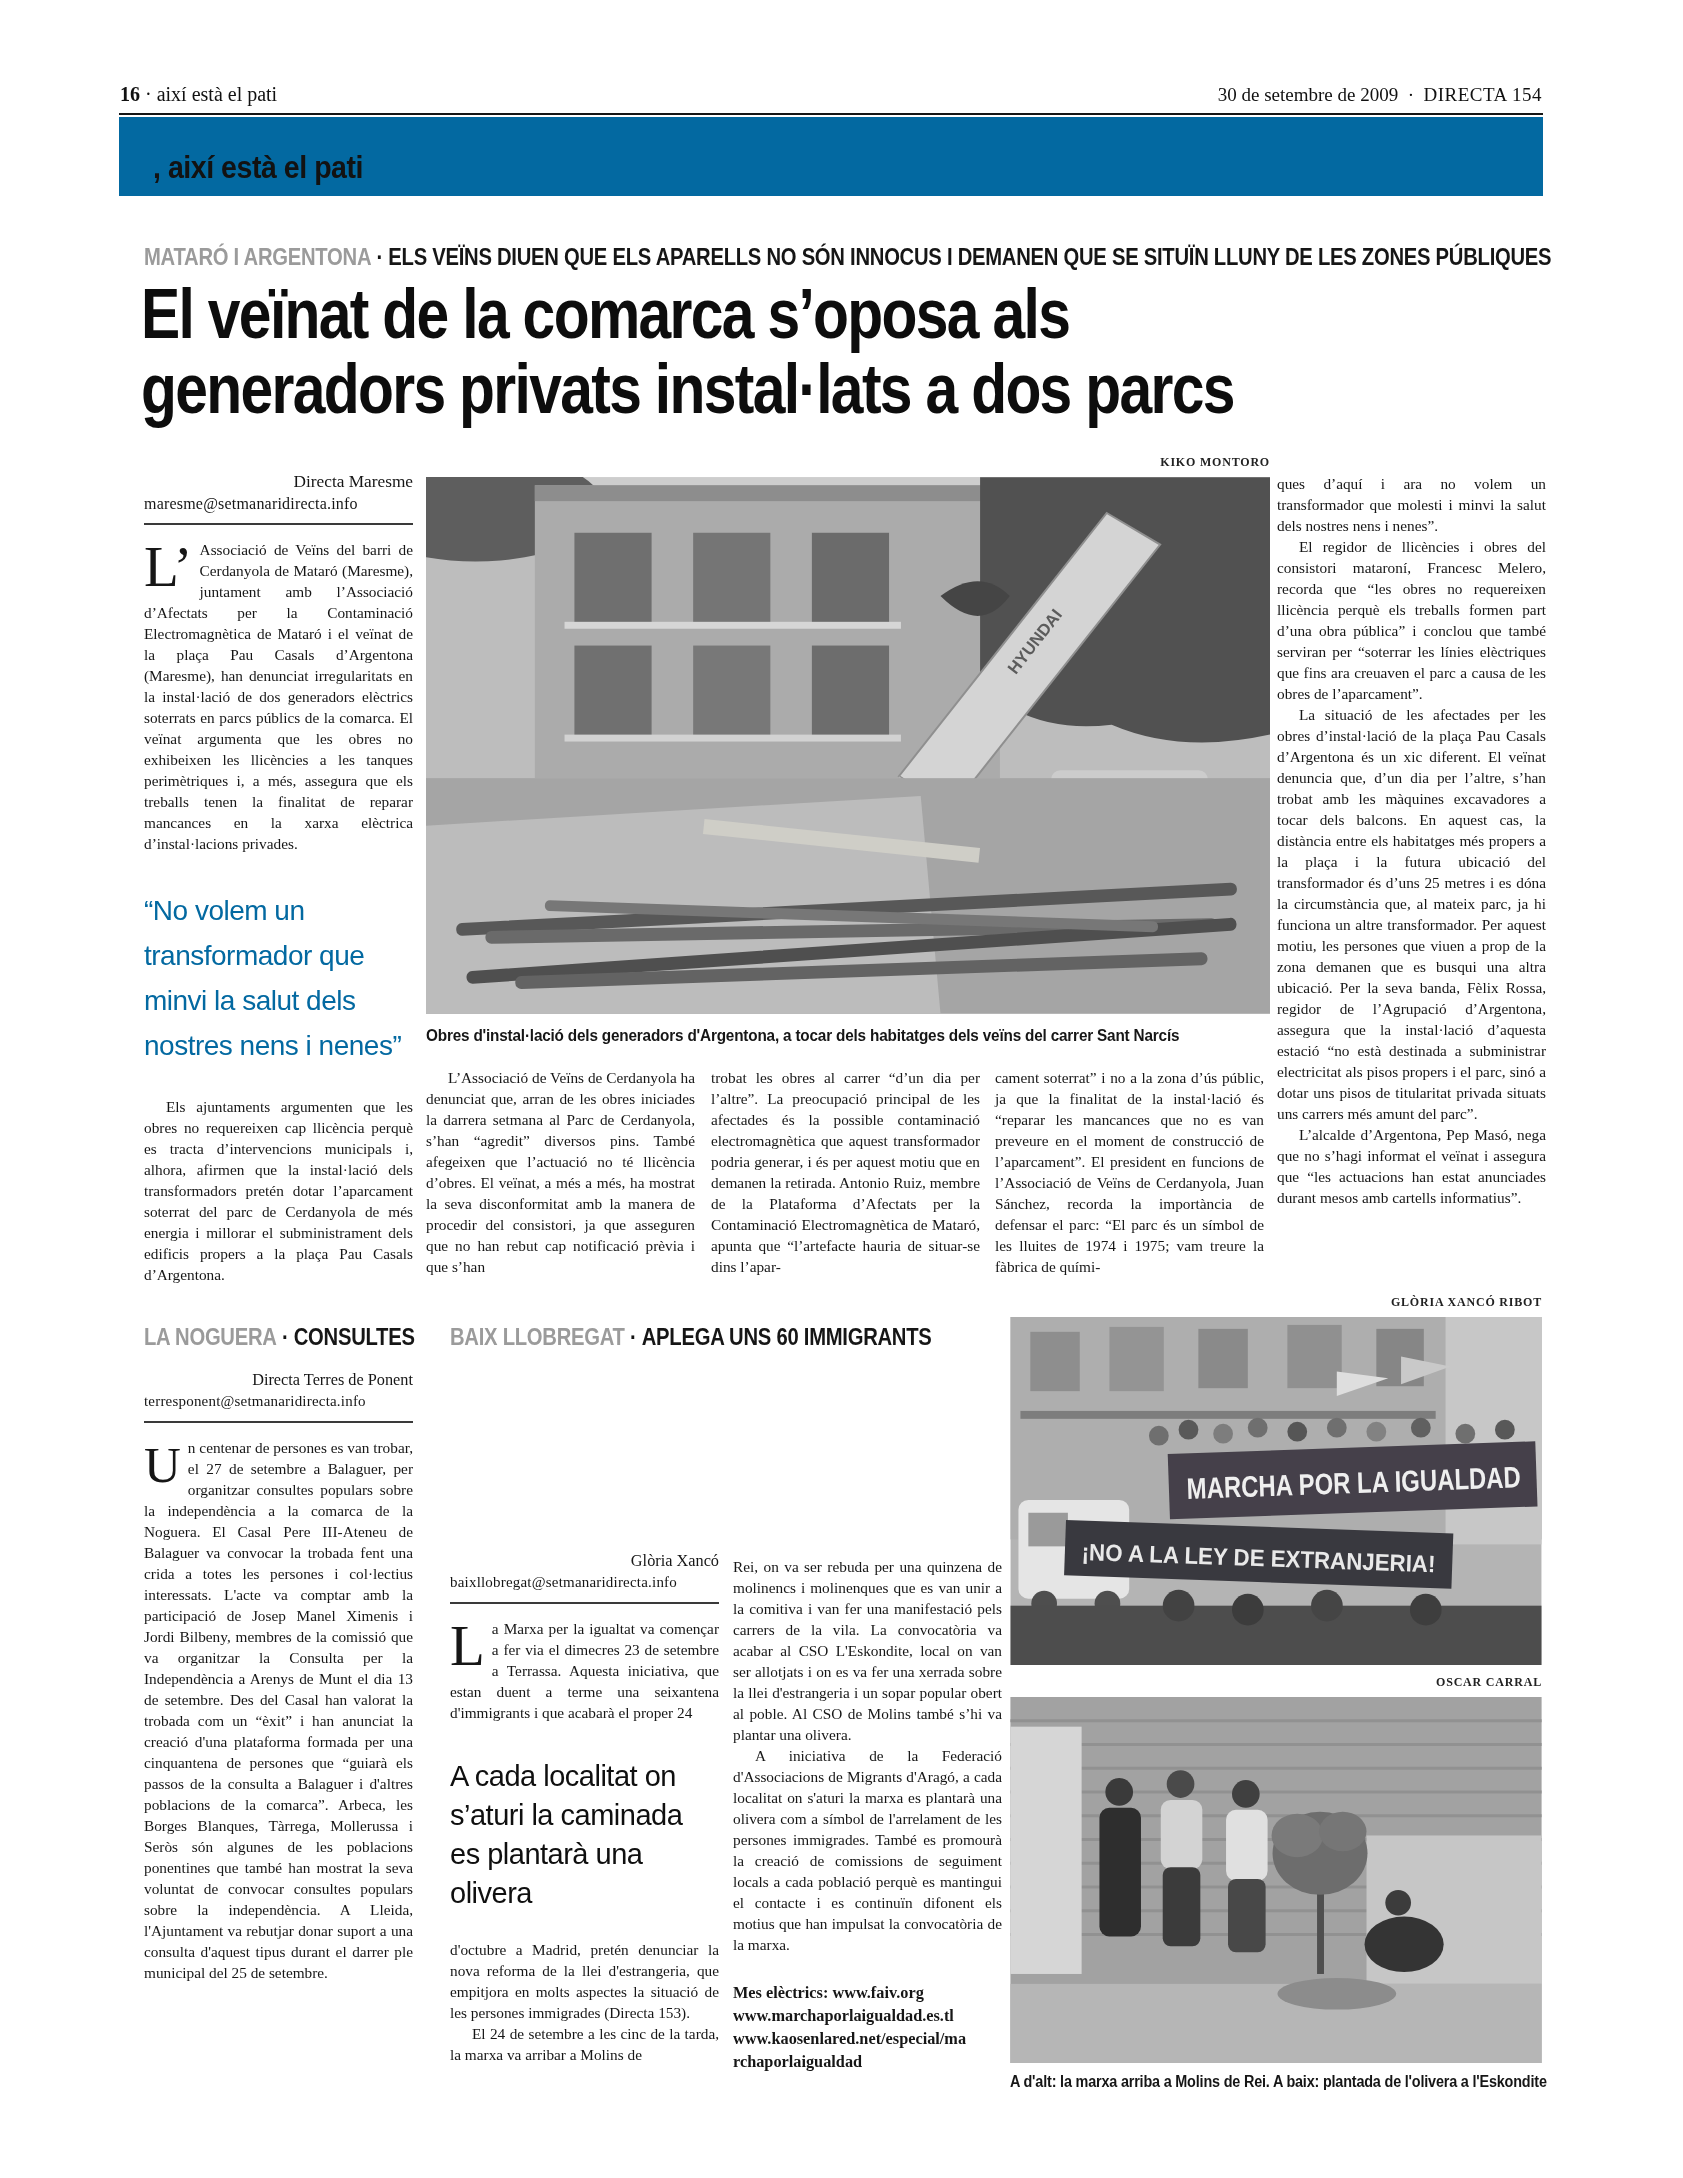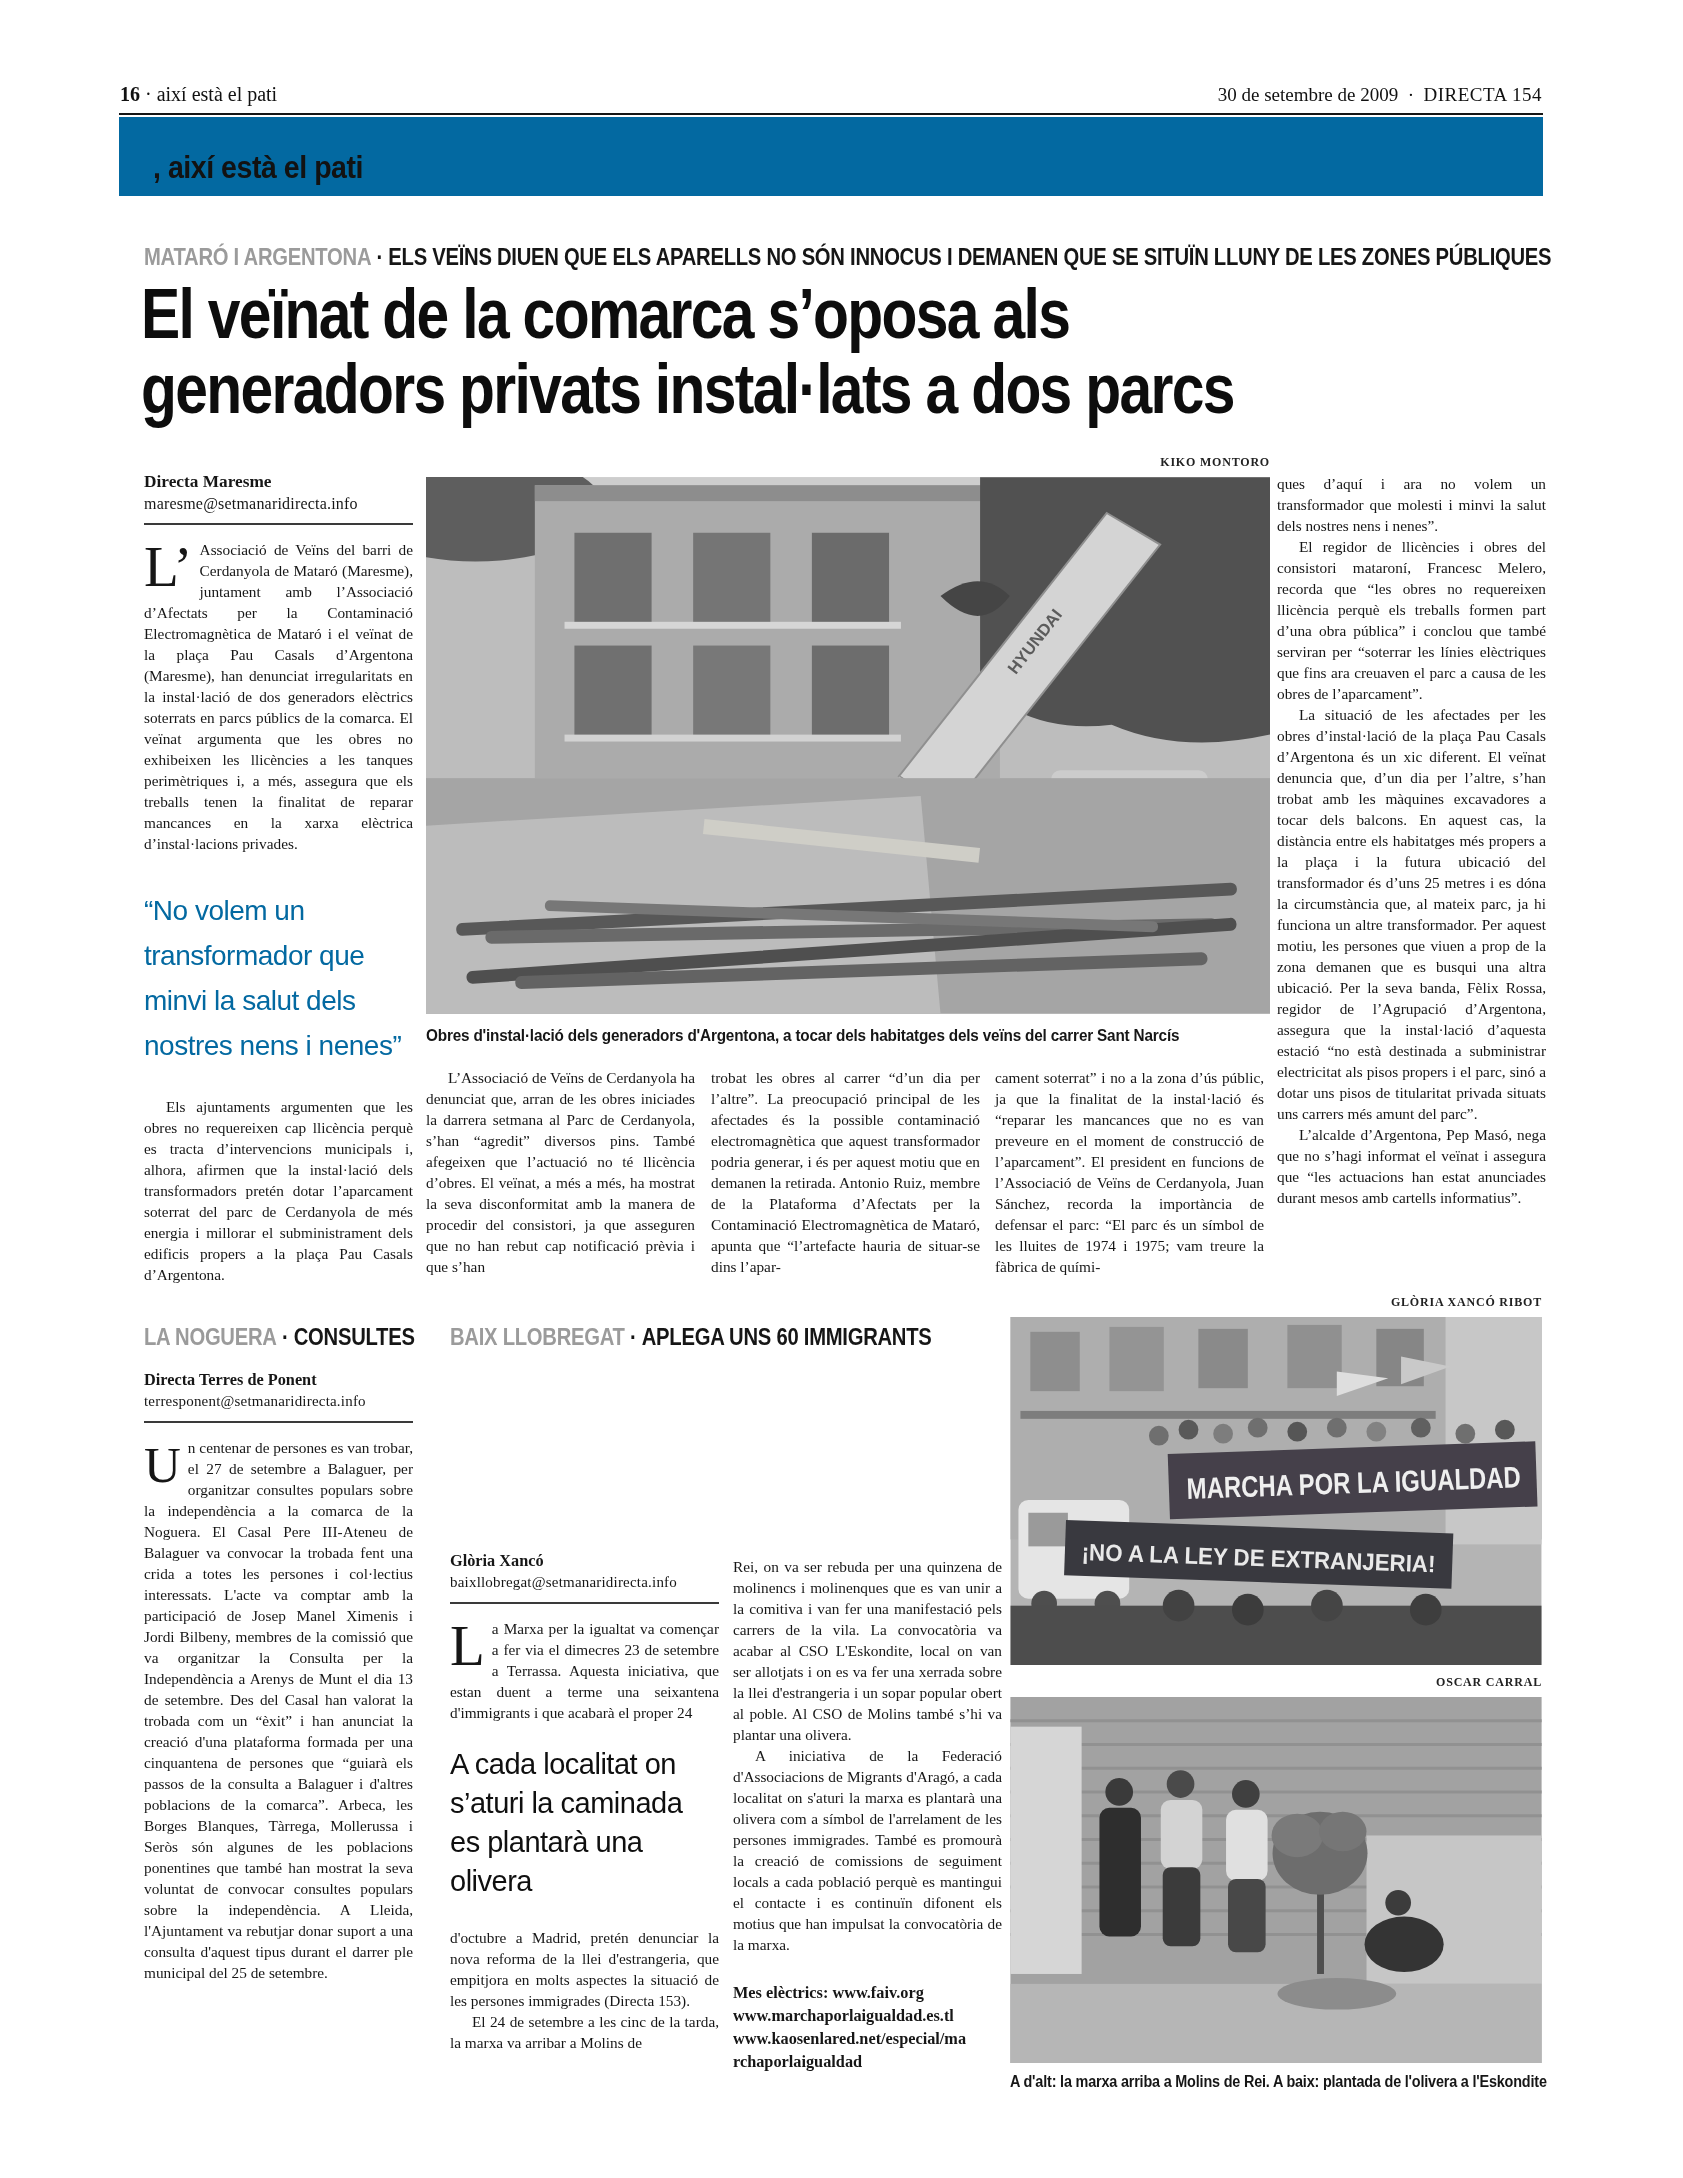--- a/index.html
+++ b/index.html
@@ -24,33 +24,33 @@
 
   
   .hl-line { font-family:"Liberation Sans", sans-serif; font-weight:bold; color:#0d0d0d;
              white-space:nowrap; transform:scaleX(0.84); transform-origin:0 0; letter-spacing:-2px; }
   .hl-xl .hl-line { font-size:70px; line-height:75px; }
   .hl-md .hl-line { font-size:47px; line-height:50px; letter-spacing:-1.5px; }
   .hl-sm .hl-line { font-size:40px; line-height:44px; letter-spacing:-1px; }
 
   
   .byline { border-bottom:2px solid #3a3a3a; padding-bottom:9px; margin-bottom:14px; }
-  .byline .nm { font-weight:bold; font-size:17.3px; line-height:22px; }
+  .byline .nm { font-weight:normal; font-size:17.3px; line-height:22px;text-align:right; }
   .byline .em { font-size:16px; line-height:21px; letter-spacing:0.2px; }
 
   
   .col { width:269px; }
   .bt { font-size:15.3px; line-height:21px; text-align:justify; margin:0; }
   .bt.ind { text-indent:22px; }
   .dropcap { float:left; font-size:57px; line-height:48px; padding:4px 7px 0 0; font-weight:normal; }
 
   .pullquote { font-family:"Liberation Sans", sans-serif; font-size:28px; line-height:45px;
                letter-spacing:-0.5px; color:#0369a1; margin:34px 0 28px; }
   .subhead { font-family:"Liberation Sans", sans-serif; font-size:29px; line-height:39px;
-             letter-spacing:-0.5px; color:#0f0f0f; margin:22px 0 26px; }
+             letter-spacing:-0.5px; color:#0f0f0f; margin:34px 0 26px; }
 
   .credit { font-size:12px; font-weight:bold; letter-spacing:0.8px; color:#222; text-align:right; }
   .caption { font-family:"Liberation Sans", sans-serif; font-weight:bold; font-size:17px;
              letter-spacing:-0.2px; white-space:nowrap; transform:scaleX(0.9); transform-origin:0 0; }
 
   .info { font-weight:bold; font-size:16.3px; line-height:23px; margin-top:26px; white-space:pre-line; }
 
   .photo-frame svg { display:block; }
 </style>
 </head>

